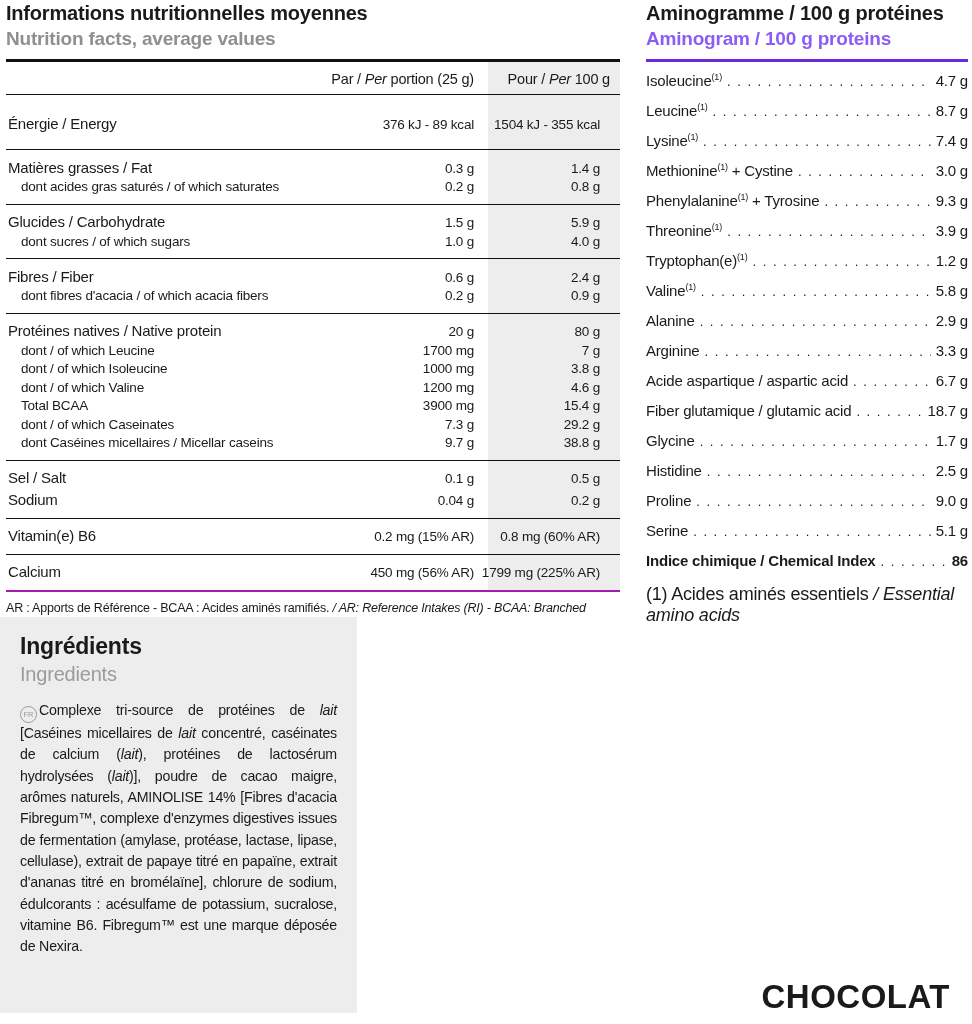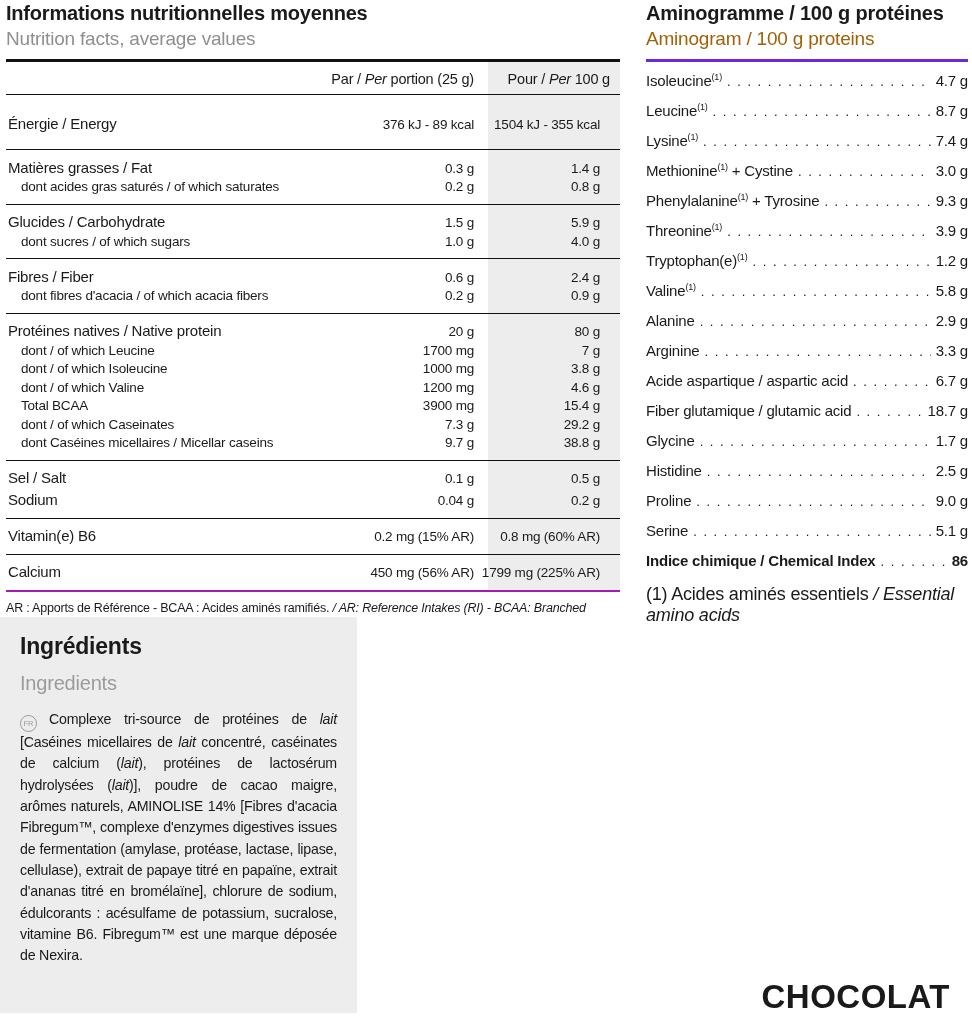--- a/index.html
+++ b/index.html
@@ -8,21 +8,21 @@
     font-family:"Liberation Sans","DejaVu Sans",sans-serif;color:#1a1a1a;
     overflow:hidden;letter-spacing:-0.2px;
   }
   .b{font-weight:400;}
   .i{font-style:italic;}
   sup{font-size:9px;line-height:0;}
 
   
   .nutrition{position:absolute;left:6px;top:2px;width:614px;}
   .nt-title{font-size:20px;font-weight:700;}
-  .nt-sub{font-size:19px;color:#8f8f8f;font-weight:400;margin-top:3px;}
+  .nt-sub{font-size:19px;color:#8f8f8f;font-weight:700;margin-top:3px;}
   .nt-body{position:relative;border-top:3px solid #111;margin-top:9px;}
   .band{position:absolute;top:0;bottom:0;right:0;width:132px;background:#ededed;}
   .nt-header{position:relative;display:grid;grid-template-columns:1fr 160px 146px;
     padding:9px 0 7px;border-bottom:1px solid #111;font-size:14.5px;align-items:baseline;}
   .nt-h1{grid-column:2;text-align:right;}
   .nt-h2{text-align:right;padding-right:10px;}
   .nt-group{position:relative;border-bottom:1px solid #111;padding:6px 0 7px;}
   .nt-group:first-child{padding:17px 0 15px;}
   .nt-group:last-child{border-bottom:2px solid #a21caf;}
   .nt-row{display:grid;grid-template-columns:1fr 160px 146px;align-items:baseline;}
@@ -31,30 +31,30 @@
   .nt-row .lbl{padding-left:2px;}
   .nt-row.sub .lbl{padding-left:15px;}
   .nt-row .v1{text-align:right;font-size:13.5px;}
   .nt-row .v2{text-align:right;padding-right:20px;font-size:13.5px;}
   .nt-foot{font-size:12.5px;line-height:1.4;margin-top:8px;width:98%;}
 
   
   .ing{position:absolute;left:0;top:617px;width:357px;height:396px;background:#ededed;
     padding:16px 20px;box-sizing:border-box;}
   .ing-title{font-size:23px;font-weight:700;}
-  .ing-sub{font-size:20px;color:#9b9b9b;margin-top:12px;}
+  .ing-sub{font-size:20px;color:#9b9b9b;margin-top:3px;}
   .ing-text{margin:14px 0 0 0;font-size:14.2px;line-height:1.5;text-align:justify;}
   .fr-badge{display:inline-flex;width:15px;height:15px;border:1px solid #9b9b9b;
     border-radius:50%;color:#9b9b9b;font-size:7.5px;align-items:center;justify-content:center;
-    margin-right:12px;vertical-align:-2px;letter-spacing:0;}
+    margin-right:2px;vertical-align:-2px;letter-spacing:0;}
 
   
   .amino{position:absolute;left:646px;top:2px;width:322px;}
   .am-title{font-size:20px;font-weight:700;}
-  .am-sub{font-size:19px;color:#a16207;margin-top:3px;}
+  .am-sub{font-size:19px;color:#8b5cf6;margin-top:3px;font-weight:bold;}
   .am-body{border-top:3px solid #6d28d9;margin-top:9px;padding-top:3px;}
   .am-row{display:flex;align-items:baseline;font-size:15px;padding:6.5px 0;}
   .am-name{white-space:nowrap;}
   .am-leader{flex:1;overflow:hidden;white-space:nowrap;margin:0 5px;font-size:13px;
     letter-spacing:1.5px;color:#1a1a1a;}
   .am-val{white-space:nowrap;}
   .am-row.index .am-name,.am-row.index .am-val{font-weight:700;}
   .am-foot{font-size:18px;margin-top:9px;}
 
   

